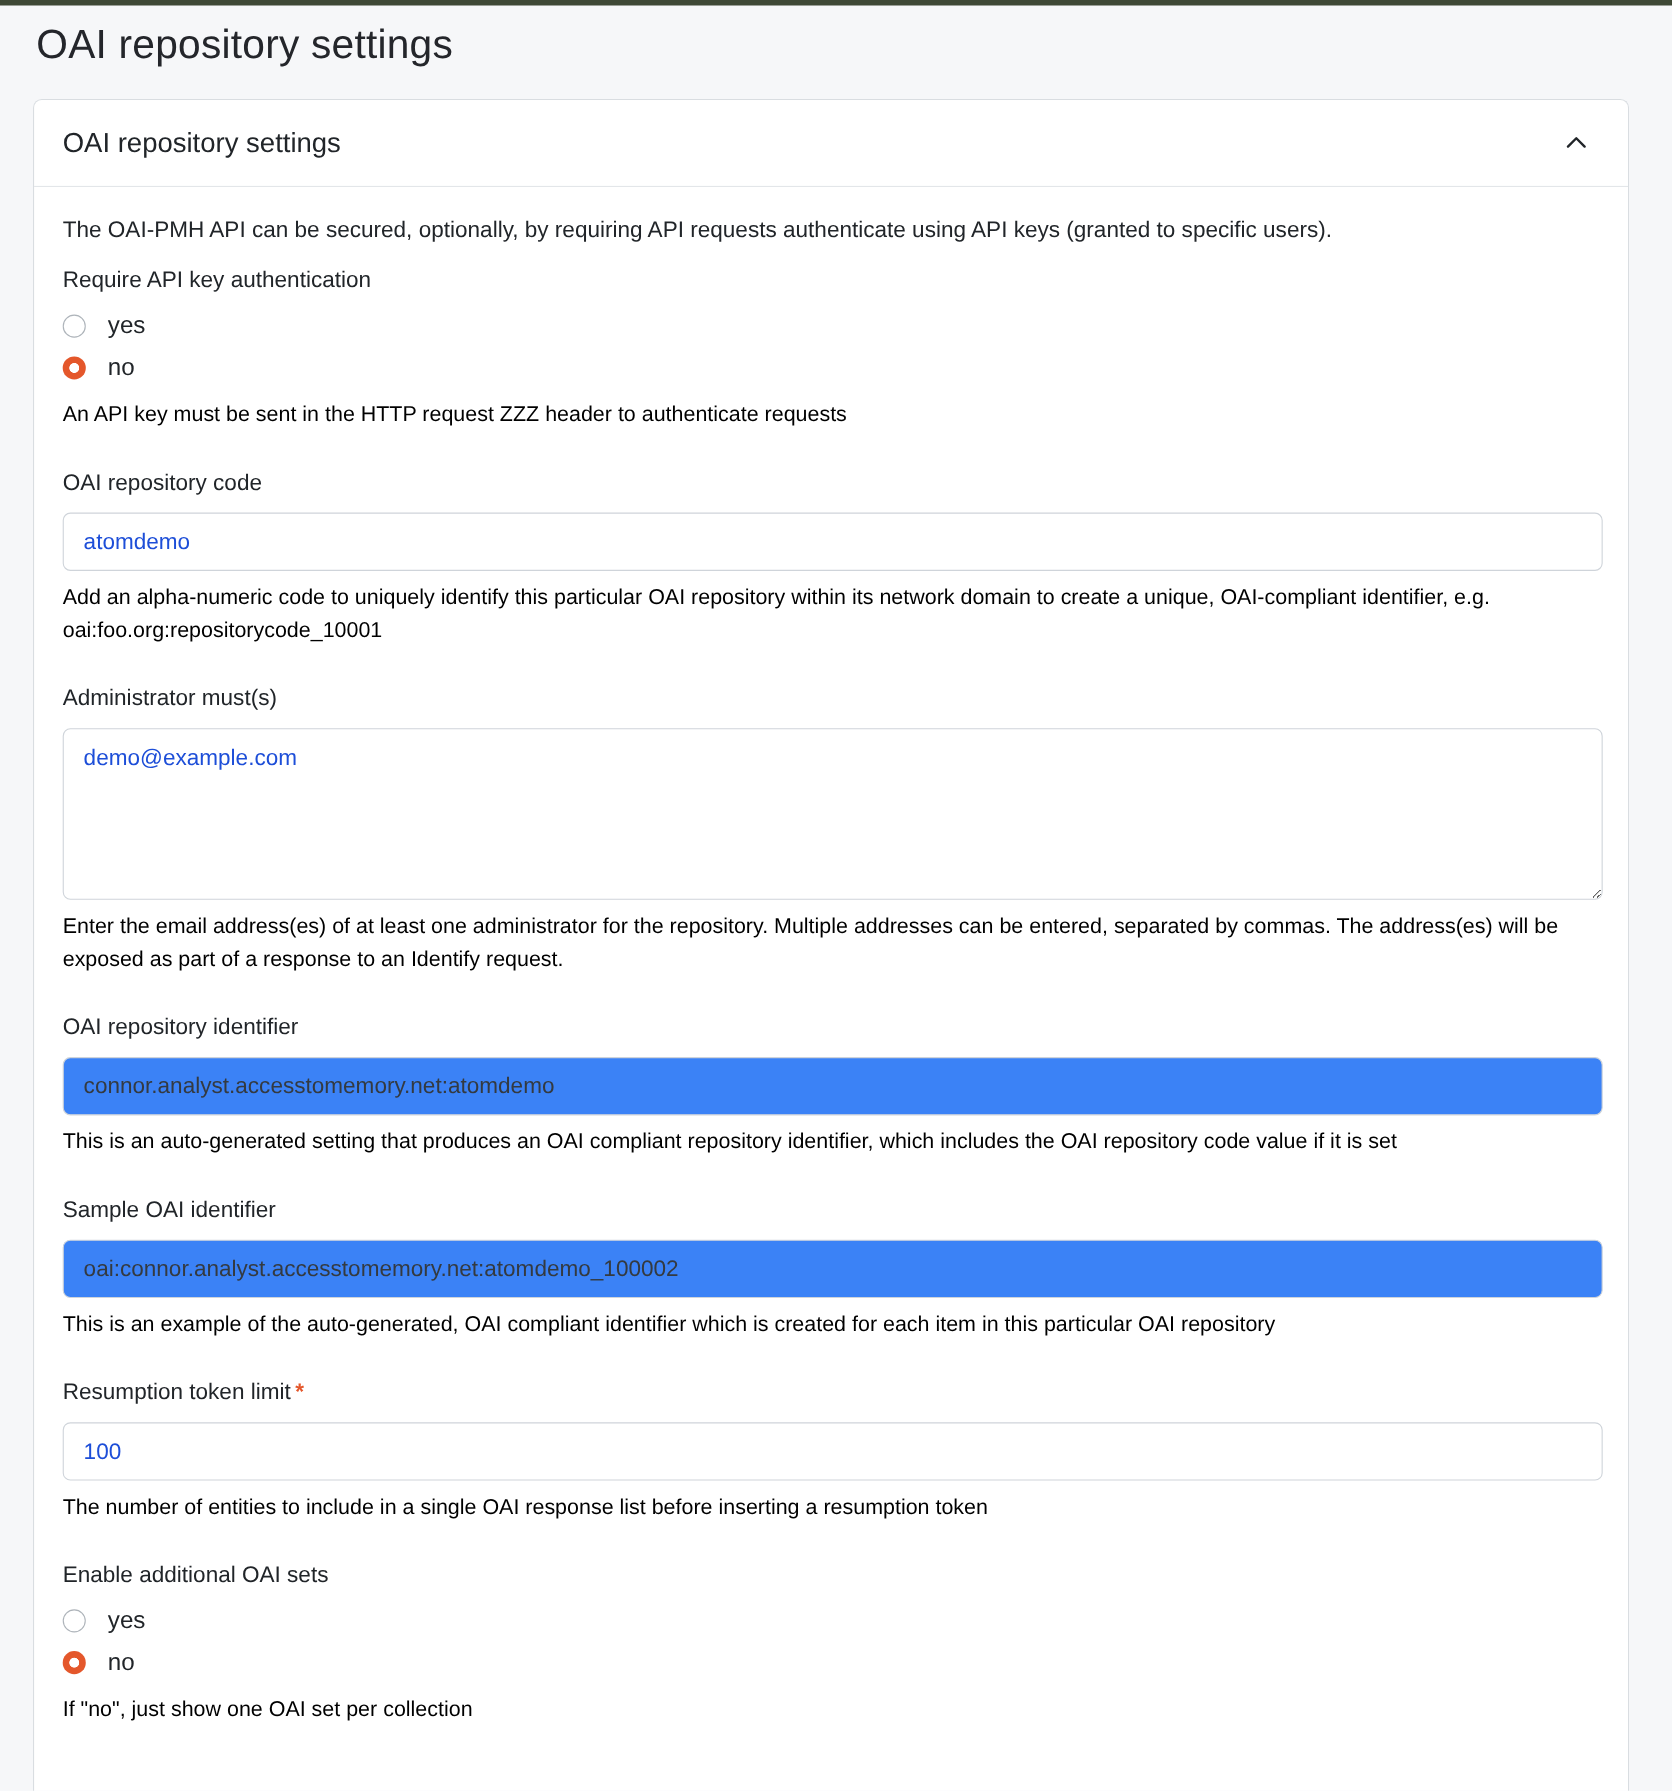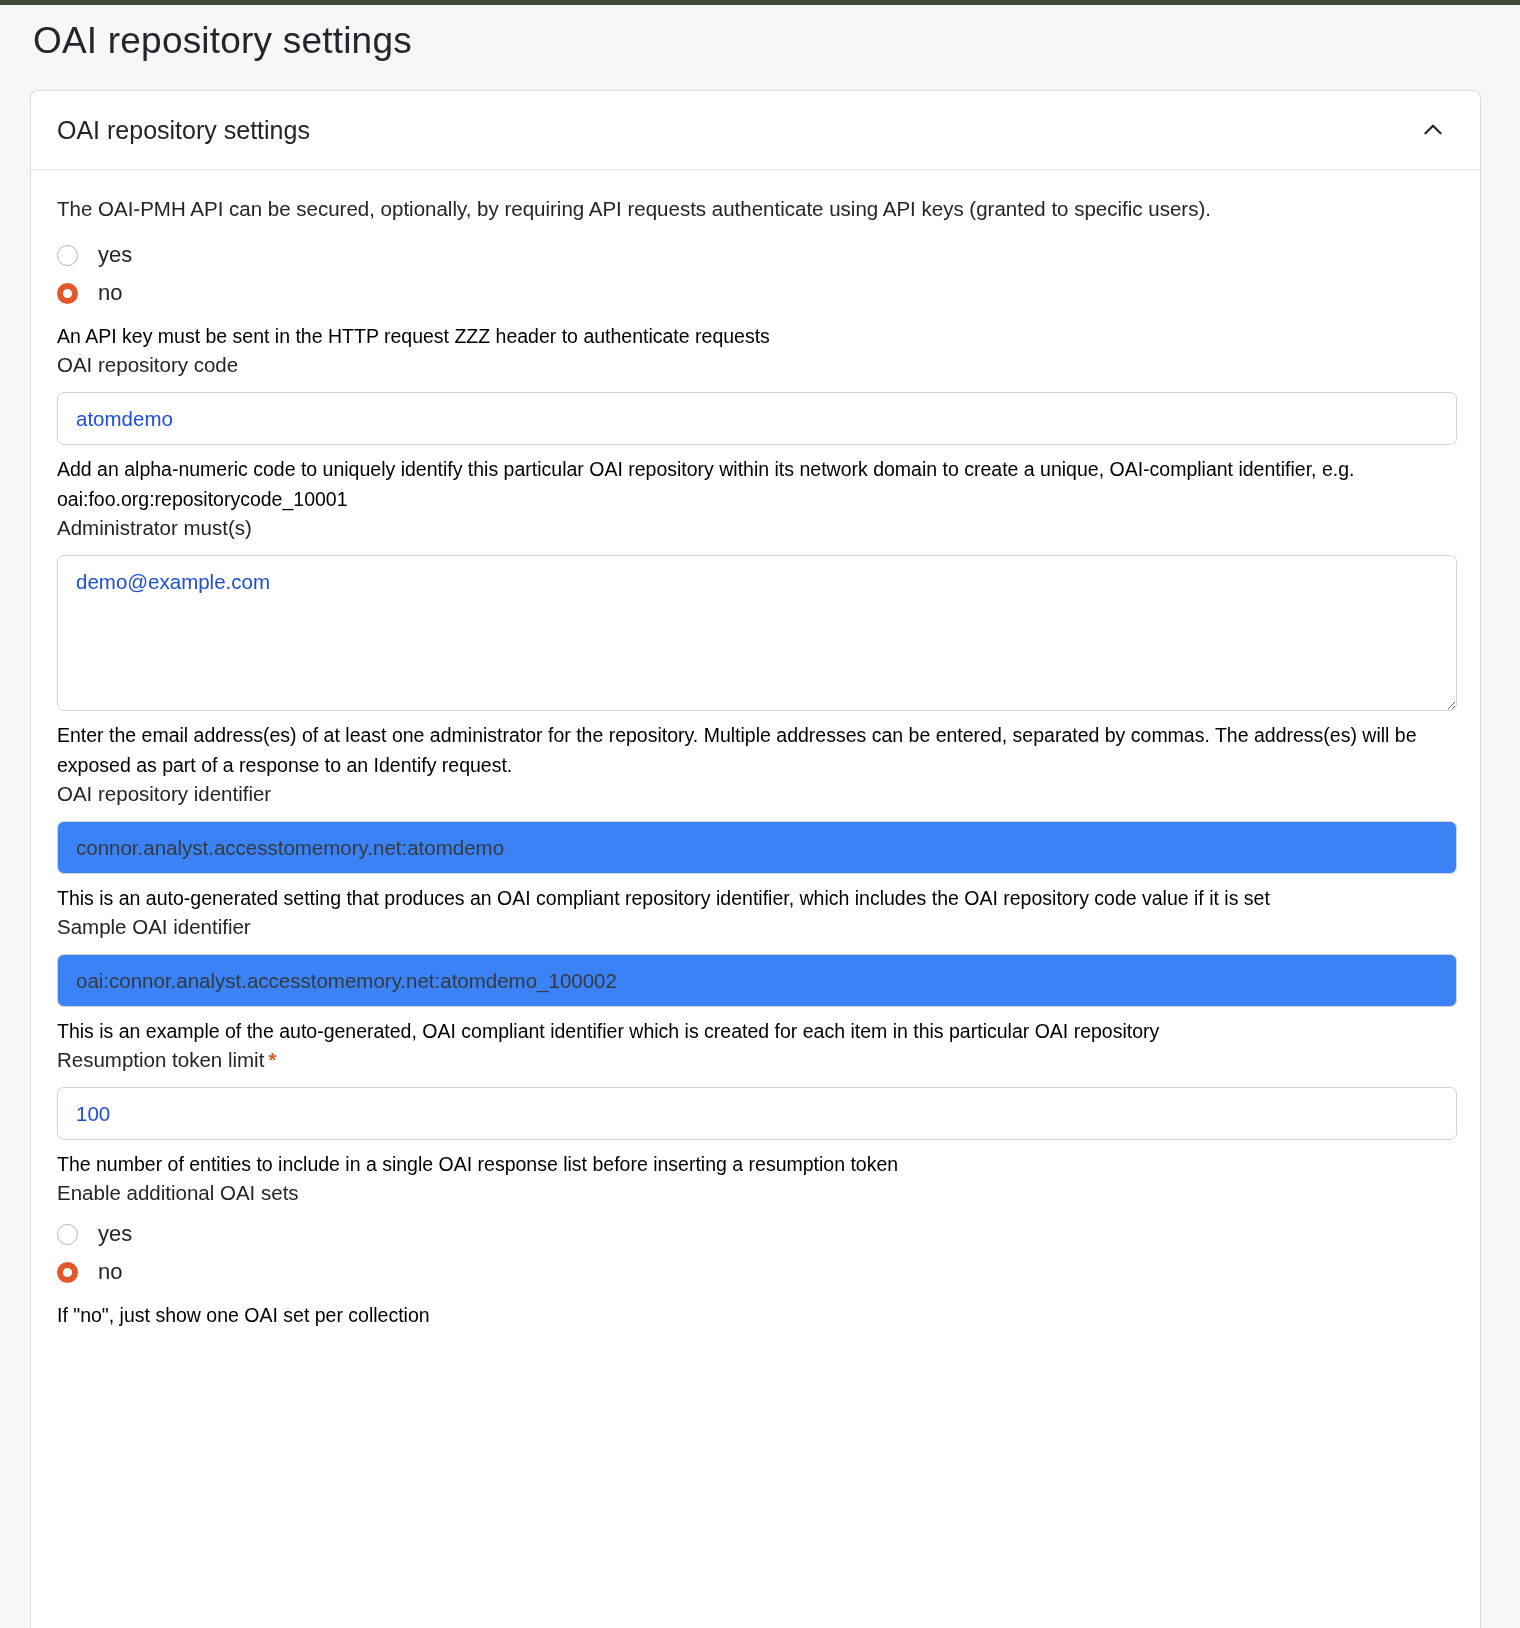--- a/index.html
+++ b/index.html
@@ -56,21 +56,21 @@
   }
   .card-body {
     padding: 25px 26px 40px 26px;
   }
   .intro {
     font-size: 20.5px;
     line-height: 28px;
     color: #212529;
     margin-bottom: 18px;
   }
-  .form-group { }
+  .form-group { margin-top: 33px; }
   .form-group.first { margin-top: 0; }
   .field-label {
     display: block;
     font-size: 20.5px;
     line-height: 28px;
     color: #212529;
     margin-bottom: 13px;
   }
   .required-star {
     color: var(--accent-orange, #e4572b);
@@ -157,20 +157,21 @@
           </svg>
         </span>
       </button>
     </div>
 
     <div class="card-body">
 
       <p class="intro">The OAI-PMH API can be secured, optionally, by requiring API requests authenticate using API keys (granted to specific users).</p>
 
       <div class="form-group first">
+        <span class="field-label">Require API key authentication</span>
         <div class="radio-row">
           <input type="radio" name="api_key_auth" id="api_yes" style="">
           <label for="api_yes">yes</label>
         </div>
         <div class="radio-row">
           <input type="radio" name="api_key_auth" id="api_no" checked="" style="">
           <label for="api_no">no</label>
         </div>
         <div class="help-text radio-help">An API key must be sent in the HTTP request ZZZ header to authenticate requests</div>
       </div>

